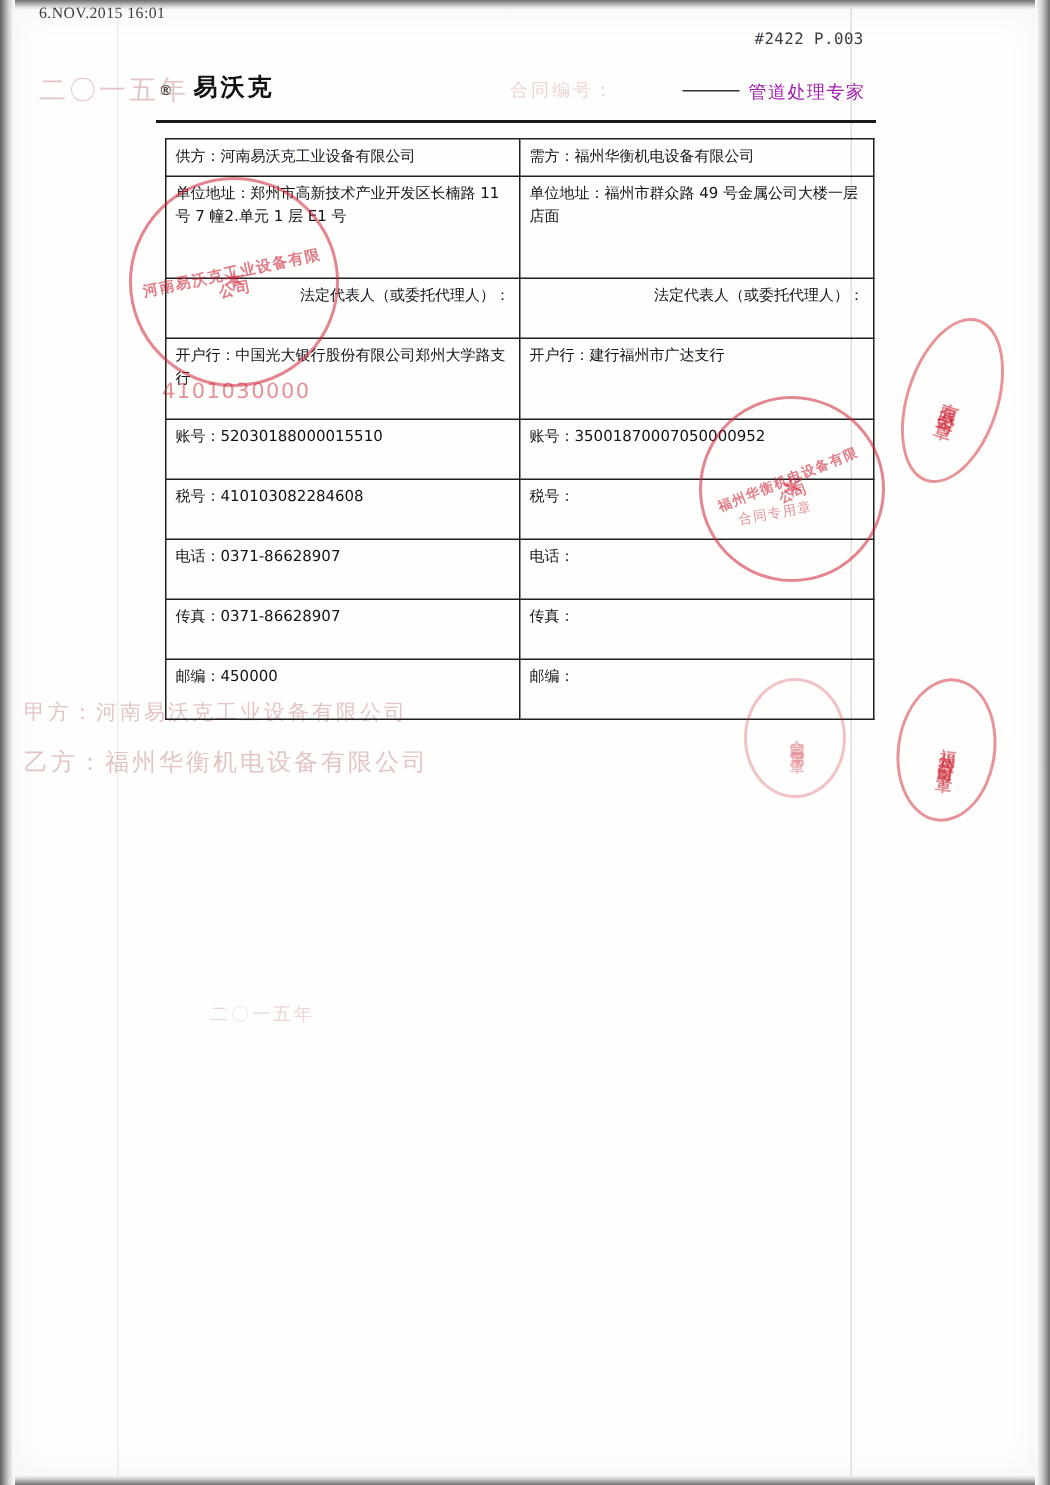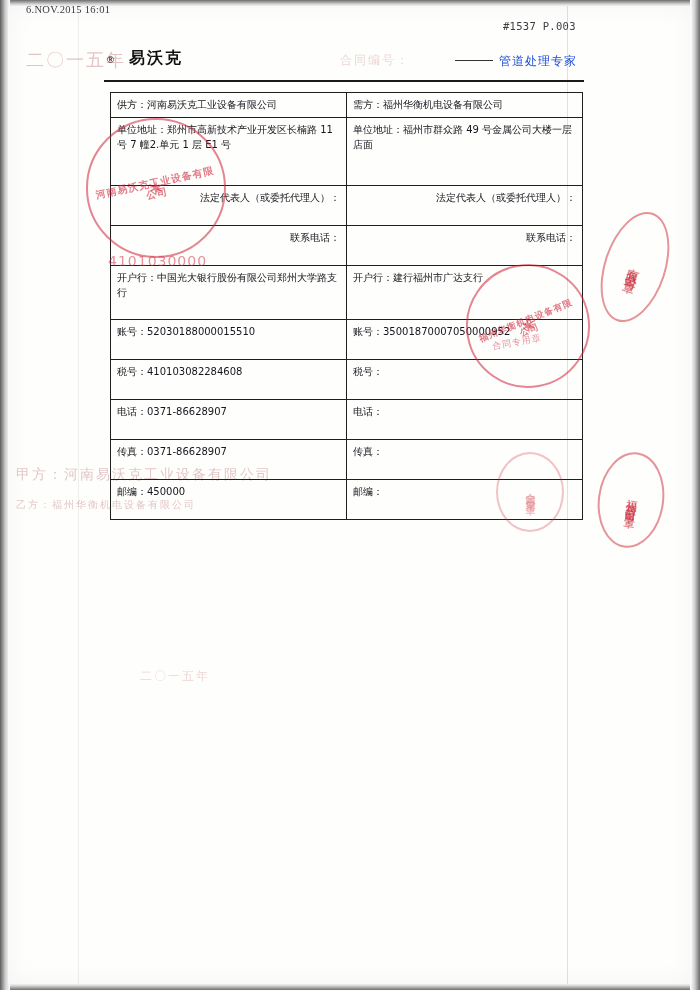--- a/index.html
+++ b/index.html
@@ -109,21 +109,21 @@
     top: 80px;
     width: 480px;
     height: 2px;
     background: #1a1a1a;
   }
   .tagline {
     position: absolute;
     left: 455px;
     top: 53px;
     font-size: 12px;
-    color: #1d4ed8;
+    color: #a21caf;
     letter-spacing: 1px;
     white-space: nowrap;
   }
   .tagline-dash {
     display: inline-block;
     width: 38px;
     height: 1px;
     background: #333;
     vertical-align: 4px;
     margin-right: 6px;
@@ -245,26 +245,26 @@
   <div class="edge-shadow-top"></div>
   <div class="edge-shadow-bottom"></div>
   <div class="edge-shadow-left"></div>
   <div class="edge-shadow-right"></div>
 
   <div class="paper"></div>
   <div class="fold"></div>
   <div class="fold2"></div>
 
   <div class="fax-left">6.NOV.2015 16:01</div>
-  <div class="fax-right">#1537 P.003</div>
+  <div class="fax-right">#2422 P.003</div>
 
   <div class="ghost ghost-strong" style="left:26px; top:48px; font-size:18px;">二〇一五年</div>
   <div class="ghost" style="left:340px; top:52px; font-size:12px;font-family:Liberation Serif, serif;">合同编号：</div>
   <div class="ghost ghost-strong" style="left:16px; top:466px; font-size:14px;">甲方：河南易沃克工业设备有限公司</div>
-  <div class="ghost ghost-strong" style="left:16px; top:498px; font-size:10px;">乙方：福州华衡机电设备有限公司</div>
+  <div class="ghost ghost-strong" style="left:16px; top:498px; font-size:16px;">乙方：福州华衡机电设备有限公司</div>
   <div class="ghost" style="left:140px; top:668px; font-size:12px;">二〇一五年</div>
 
   <div class="logo-wrap">
     <span class="logo-reg">®</span>
     <span class="logo-cn">易沃克</span>
   </div>
   <div class="tagline">
     <span class="tagline-dash"></span><span>管道处理专家</span>
   </div>
   <div class="logo-rule"></div>
@@ -281,24 +281,20 @@
       </tr>
       <tr>
         <td class="cell-two-line" style="height:58px"><span>单位地址：</span><span>郑州市高新技术产业开发区长楠路 11 号 7 幢2.单元 1 层 E1 号</span></td>
         <td class="cell-two-line"><span>单位地址：</span><span>福州市群众路 49 号金属公司大楼一层店面</span></td>
       </tr>
       <tr>
         <td class="tall cell-label">法定代表人（或委托代理人）：</td>
         <td class="tall cell-label">法定代表人（或委托代理人）：</td>
       </tr>
       <tr>
-        <td class="tall cell-label">联系电话：</td>
-        <td class="tall cell-label">联系电话：</td>
-      </tr>
-      <tr>
         <td class="cell-two-line" style="height:44px"><span>开户行：</span><span>中国光大银行股份有限公司郑州大学路支行</span></td>
         <td class="cell-two-line"><span>开户行：</span><span>建行福州市广达支行</span></td>
       </tr>
       <tr>
         <td class="tall"><span>账号：</span><span>52030188000015510</span></td>
         <td class="tall"><span>账号：</span><span>35001870007050000952</span></td>
       </tr>
       <tr>
         <td class="tall"><span>税号：</span><span>410103082284608</span></td>
         <td class="tall"><span>税号：</span><span></span></td>

